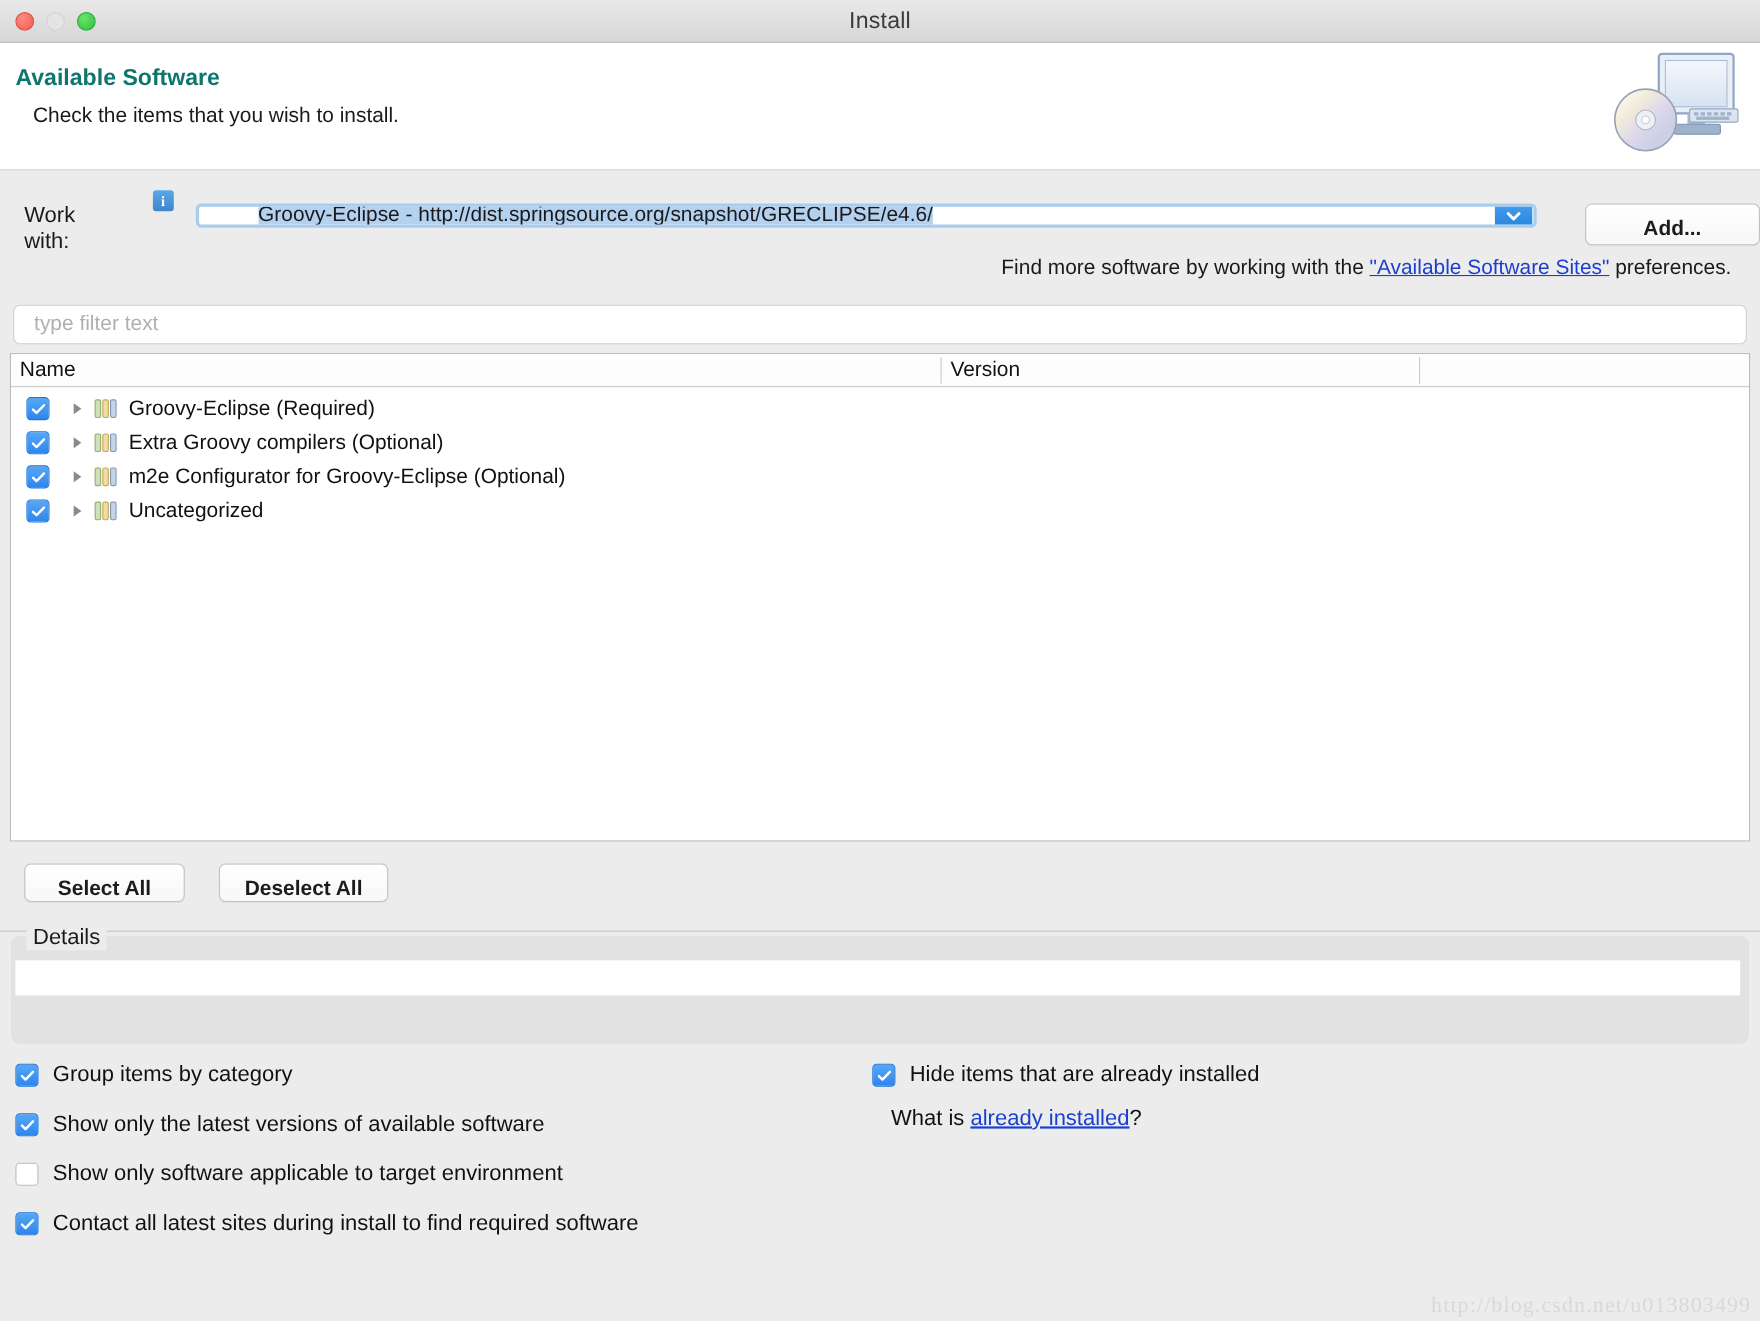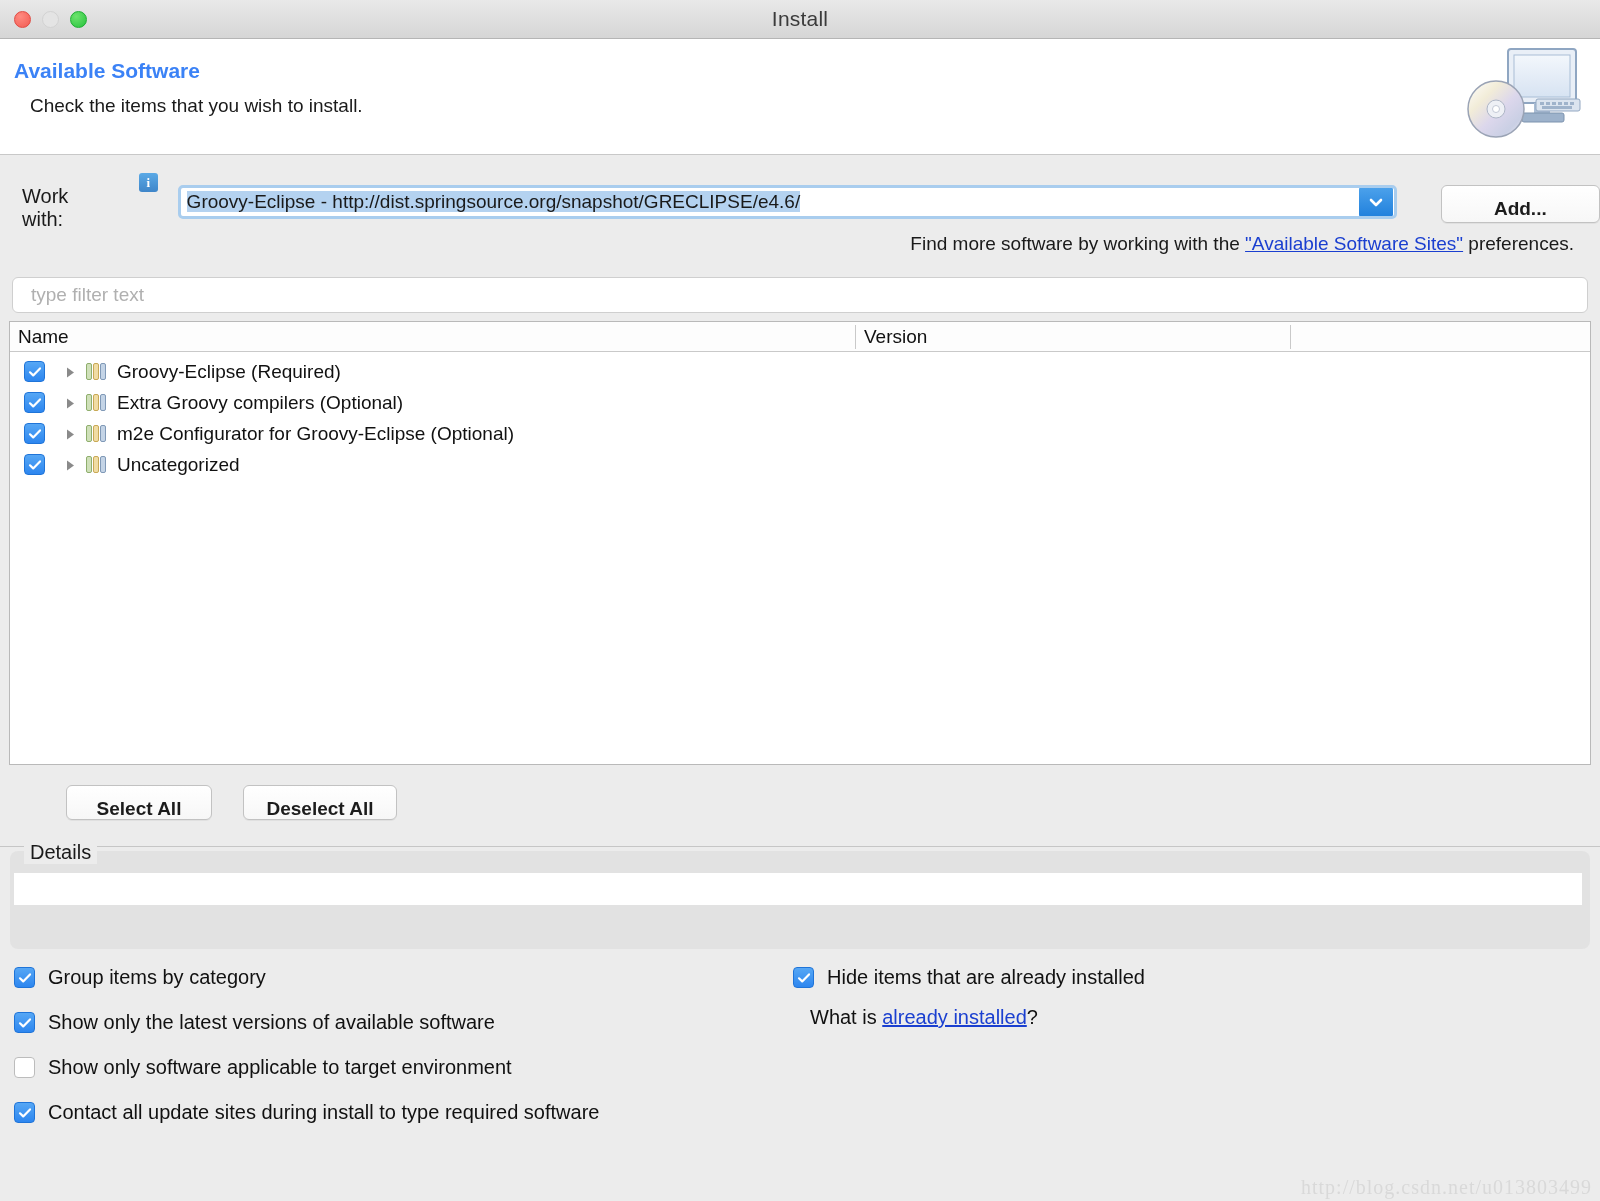--- a/index.html
+++ b/index.html
@@ -65,21 +65,21 @@
     background: #ffffff;
     border-bottom: 1px solid #c8c8c8;
     box-sizing: border-box;
   }
   .banner-title {
     position: absolute;
     left: 14px;
     top: 20px;
     font-size: 21px;
     font-weight: bold;
-    color: #3b82f6;
+    color: #0f766e;
   }
   .banner-sub {
     position: absolute;
     left: 30px;
     top: 56px;
     font-size: 19px;
     color: #1a1a1a;
   }
   .banner-icon {
     position: absolute;
@@ -123,28 +123,29 @@
     font-size: 13px;
     font-weight: bold;
     line-height: 19px;
     text-align: center;
     font-family: "Liberation Serif", serif;
   }
   .combo {
     position: relative;
     margin-left: 4px;
     width: 1234px;
-    height: 34px;
+    height: 22px;
     background: #ffffff;
     border: 3px solid #a9cdee;
     border-radius: 5px;
     box-sizing: border-box;
     display: flex;
     align-items: center;
     overflow: hidden;
+    padding-left: 48px;
   }
   .combo-value {
     flex: 1;
     font-size: 19px;
     color: #1a1a1a;
     padding-left: 6px;
     white-space: nowrap;
     overflow: hidden;
   }
   .combo-value span.sel {
@@ -293,21 +294,20 @@
     color: #111;
     white-space: nowrap;
   }
 
   .sel-btns {
     position: absolute;
     left: 22px;
     top: 630px;
     display: flex;
     gap: 31px;
-    margin-left: 44px;
   }
   .btn-select   { width: 146px; height: 35px; }
   .btn-deselect { width: 154px; height: 35px; }
 
   .details-sep {
     position: absolute;
     left: 0; right: 0;
     top: 691px;
     height: 1px;
     background: #c6c6c6;
@@ -573,21 +573,21 @@
       <div class="opt-row">
         <div class="cb off"></div>
         <div class="opt-label">Show only software applicable to target environment</div>
       </div>
       <div class="opt-row">
         <div class="cb on">
           <svg width="14" height="12" viewBox="0 0 14 12">
               <path d="M2 6.3 L5.2 9.4 L12 2.4" fill="none" stroke="#fff" stroke-width="2.2" stroke-linecap="round" stroke-linejoin="round"></path>
             </svg>
         </div>
-        <div class="opt-label">Contact all update sites during install to type required software</div>
+        <div class="opt-label">Contact all latest sites during install to find required software</div>
       </div>
     </div>
 
     <div class="opts-right">
       <div class="opt-row">
         <div class="cb on">
           <svg width="14" height="12" viewBox="0 0 14 12">
               <path d="M2 6.3 L5.2 9.4 L12 2.4" fill="none" stroke="#fff" stroke-width="2.2" stroke-linecap="round" stroke-linejoin="round"></path>
             </svg>
         </div>

